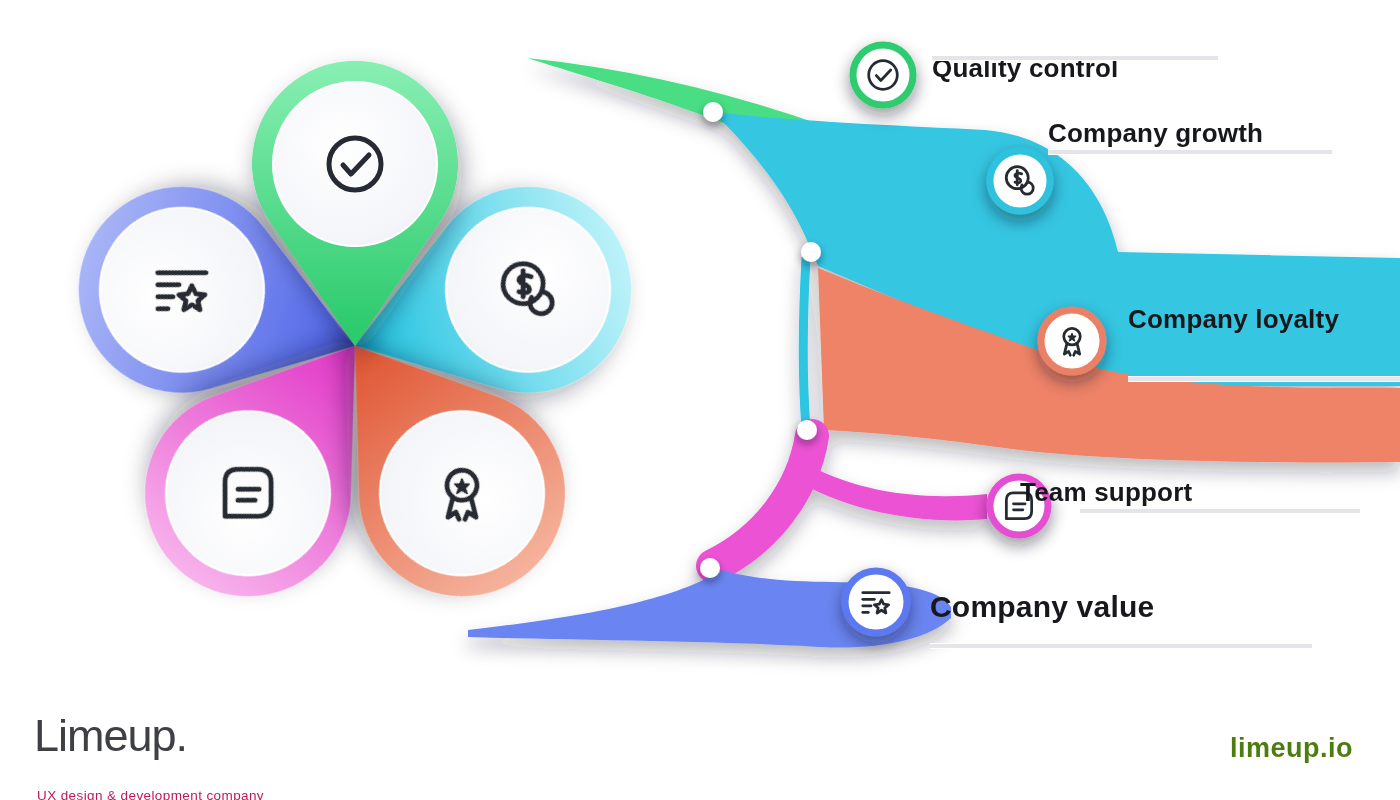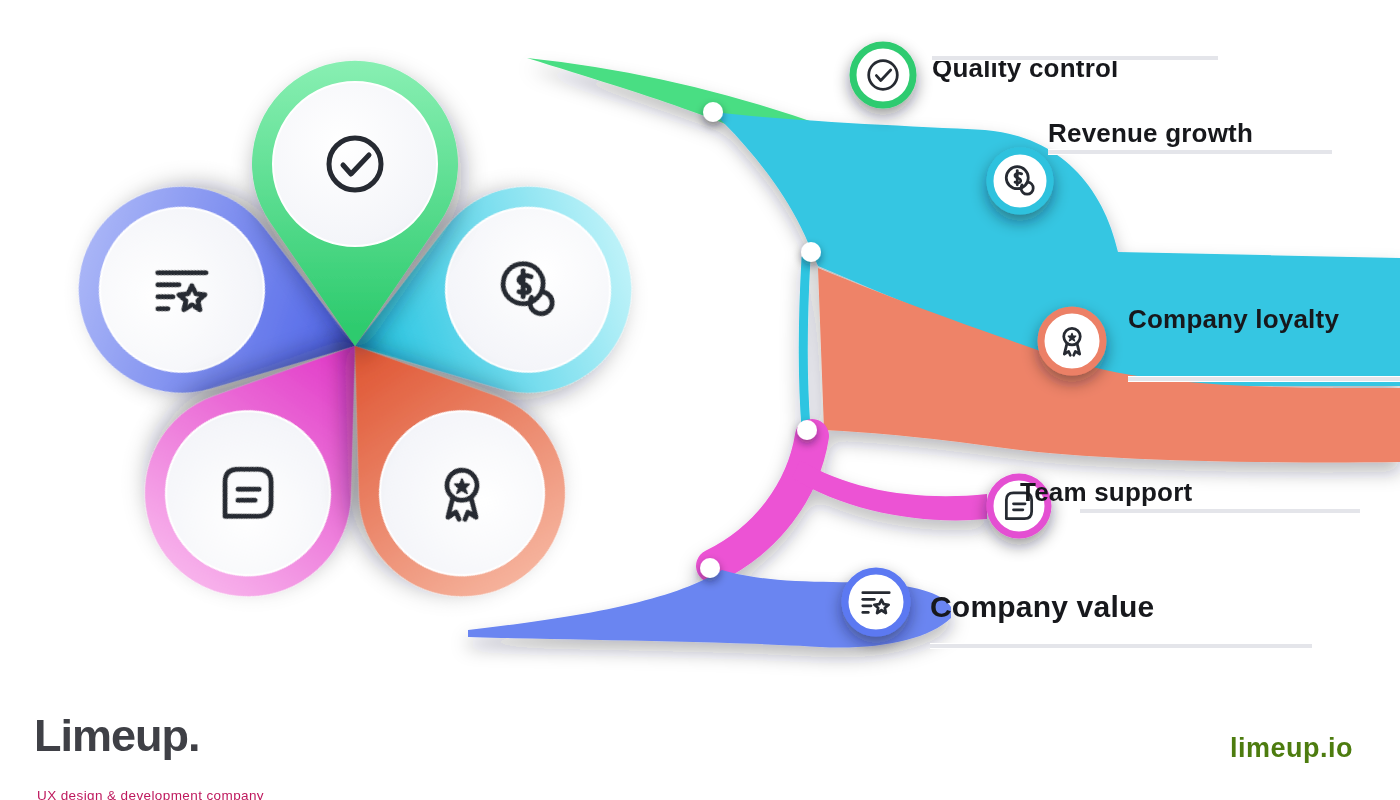--- a/index.html
+++ b/index.html
@@ -2,21 +2,21 @@
 <html><head>
 <meta charset="utf-8">
 <style>
   html,body{margin:0;padding:0;}
   body{font-family:"Liberation Sans",sans-serif;}
   #stage{position:relative;width:1400px;height:800px;background:#ffffff;overflow:hidden;}
   #stage svg{position:absolute;left:0;top:0;}
   .node-label{position:absolute;font-weight:bold;color:#17181c;font-size:27px;letter-spacing:.2px;white-space:nowrap;}
   .node-label .l2{display:block;}
   .leader{position:absolute;height:4px;background:#e4e5ea;border-top:1px solid #ffffff;border-bottom:1px solid #ffffff;}
-  .logo{position:absolute;left:34px;top:710px;font-size:45px;font-weight:700;color:#3f4046;letter-spacing:-1px;}
+  .logo{position:absolute;left:34px;top:710px;font-size:45px;font-weight:400;color:#3f4046;letter-spacing:-1px;}
   .tagline{position:absolute;left:37px;top:788px;font-size:13.5px;color:#be185d;letter-spacing:.4px;}
   .website{position:absolute;left:1230px;top:733px;font-size:27px;font-weight:700;color:#4d7c0f;letter-spacing:.5px;}
 </style>
 </head>
 <body>
 
 <div id="stage">
 
   <svg width="1400" height="800" viewBox="0 0 1400 800">
     <defs>
@@ -188,21 +188,21 @@
       </g>
     </g>
   </svg>
 
   <div class="node-label" style="left:932px;top:26px;font-size:26px;margin-top:27px;">
     <span>Quality control</span>
   </div>
   <div class="leader" style="left:932px;top:55px;width:286px;"></div>
 
   <div class="node-label" style="left:1048px;top:118px;font-size:26px;">
-    <span>Revenue growth</span>
+    <span>Company growth</span>
   </div>
   <div class="leader" style="left:1048px;top:149px;width:284px;"></div>
 
   <div class="node-label" style="left:1128px;top:302px;font-size:26px;line-height:34px;">
     <span>Company loyalty</span>
   </div>
   <div class="leader" style="left:1128px;top:376px;width:272px;"></div>
 
   <div class="node-label" style="left:1020px;top:477px;font-size:26px;">
     <span>Team support</span>

